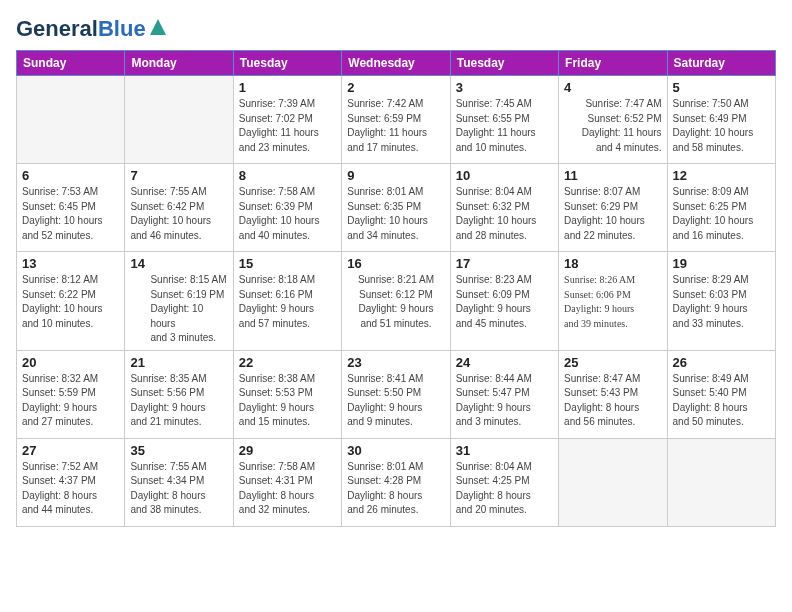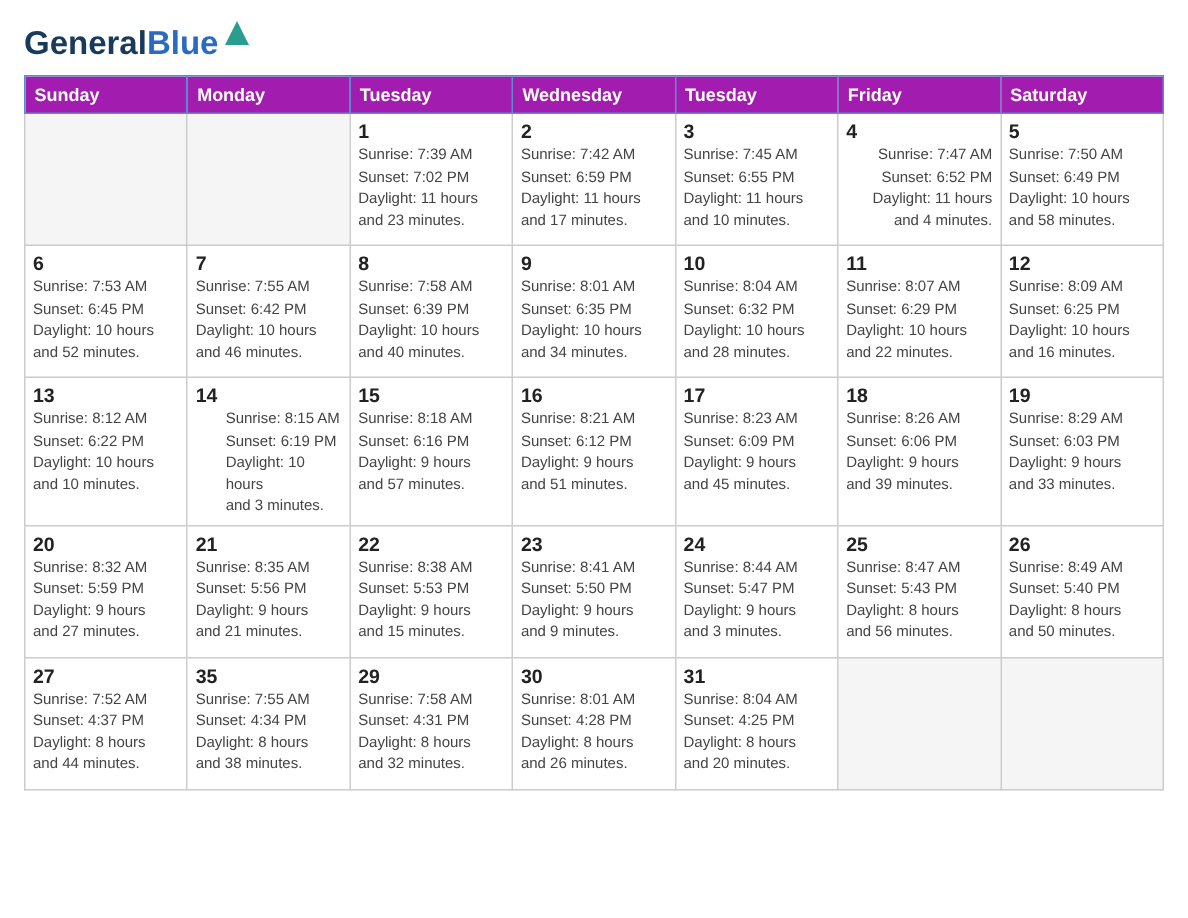--- a/index.html
+++ b/index.html
@@ -16,20 +16,21 @@
       align-items: flex-start;
       margin-bottom: 8px;
     }
     .logo {
       display: flex;
       flex-direction: column;
       align-items: flex-start;
     }
     .logo-line1 {
       display: flex;
+      align-items: center;
     }
     .title-area {
       text-align: right;
     }
     .month-title {
       font-size: 36px;
       font-weight: bold;
       color: #222;
     }
     .location-title {
@@ -215,35 +216,35 @@
         </td>
         <td>
           <div class="day-number">15</div>
           <div class="cell-info" style="white-space: pre-line;">Sunrise: 8:18 AM
 Sunset: 6:16 PM
 Daylight: 9 hours
 and 57 minutes.</div>
         </td>
         <td>
           <div class="day-number">16</div>
-          <div class="cell-info" style="white-space: pre-line;">Sunrise: 8:21 AM
+          <div class="cell-info" style="white-space: pre-line; text-align: center;">Sunrise: 8:21 AM
 Sunset: 6:12 PM
 Daylight: 9 hours
 and 51 minutes.</div>
         </td>
         <td>
           <div class="day-number">17</div>
           <div class="cell-info" style="white-space: pre-line;">Sunrise: 8:23 AM
 Sunset: 6:09 PM
 Daylight: 9 hours
 and 45 minutes.</div>
         </td>
         <td>
           <div class="day-number">18</div>
-          <div class="cell-info" style="white-space: pre-line;">Sunrise: 8:26 AM
+          <div class="cell-info" style="white-space: pre-line; font-family: Liberation Serif, serif;">Sunrise: 8:26 AM
 Sunset: 6:06 PM
 Daylight: 9 hours
 and 39 minutes.</div>
         </td>
         <td>
           <div class="day-number">19</div>
           <div class="cell-info" style="white-space: pre-line;">Sunrise: 8:29 AM
 Sunset: 6:03 PM
 Daylight: 9 hours
 and 33 minutes.</div>

